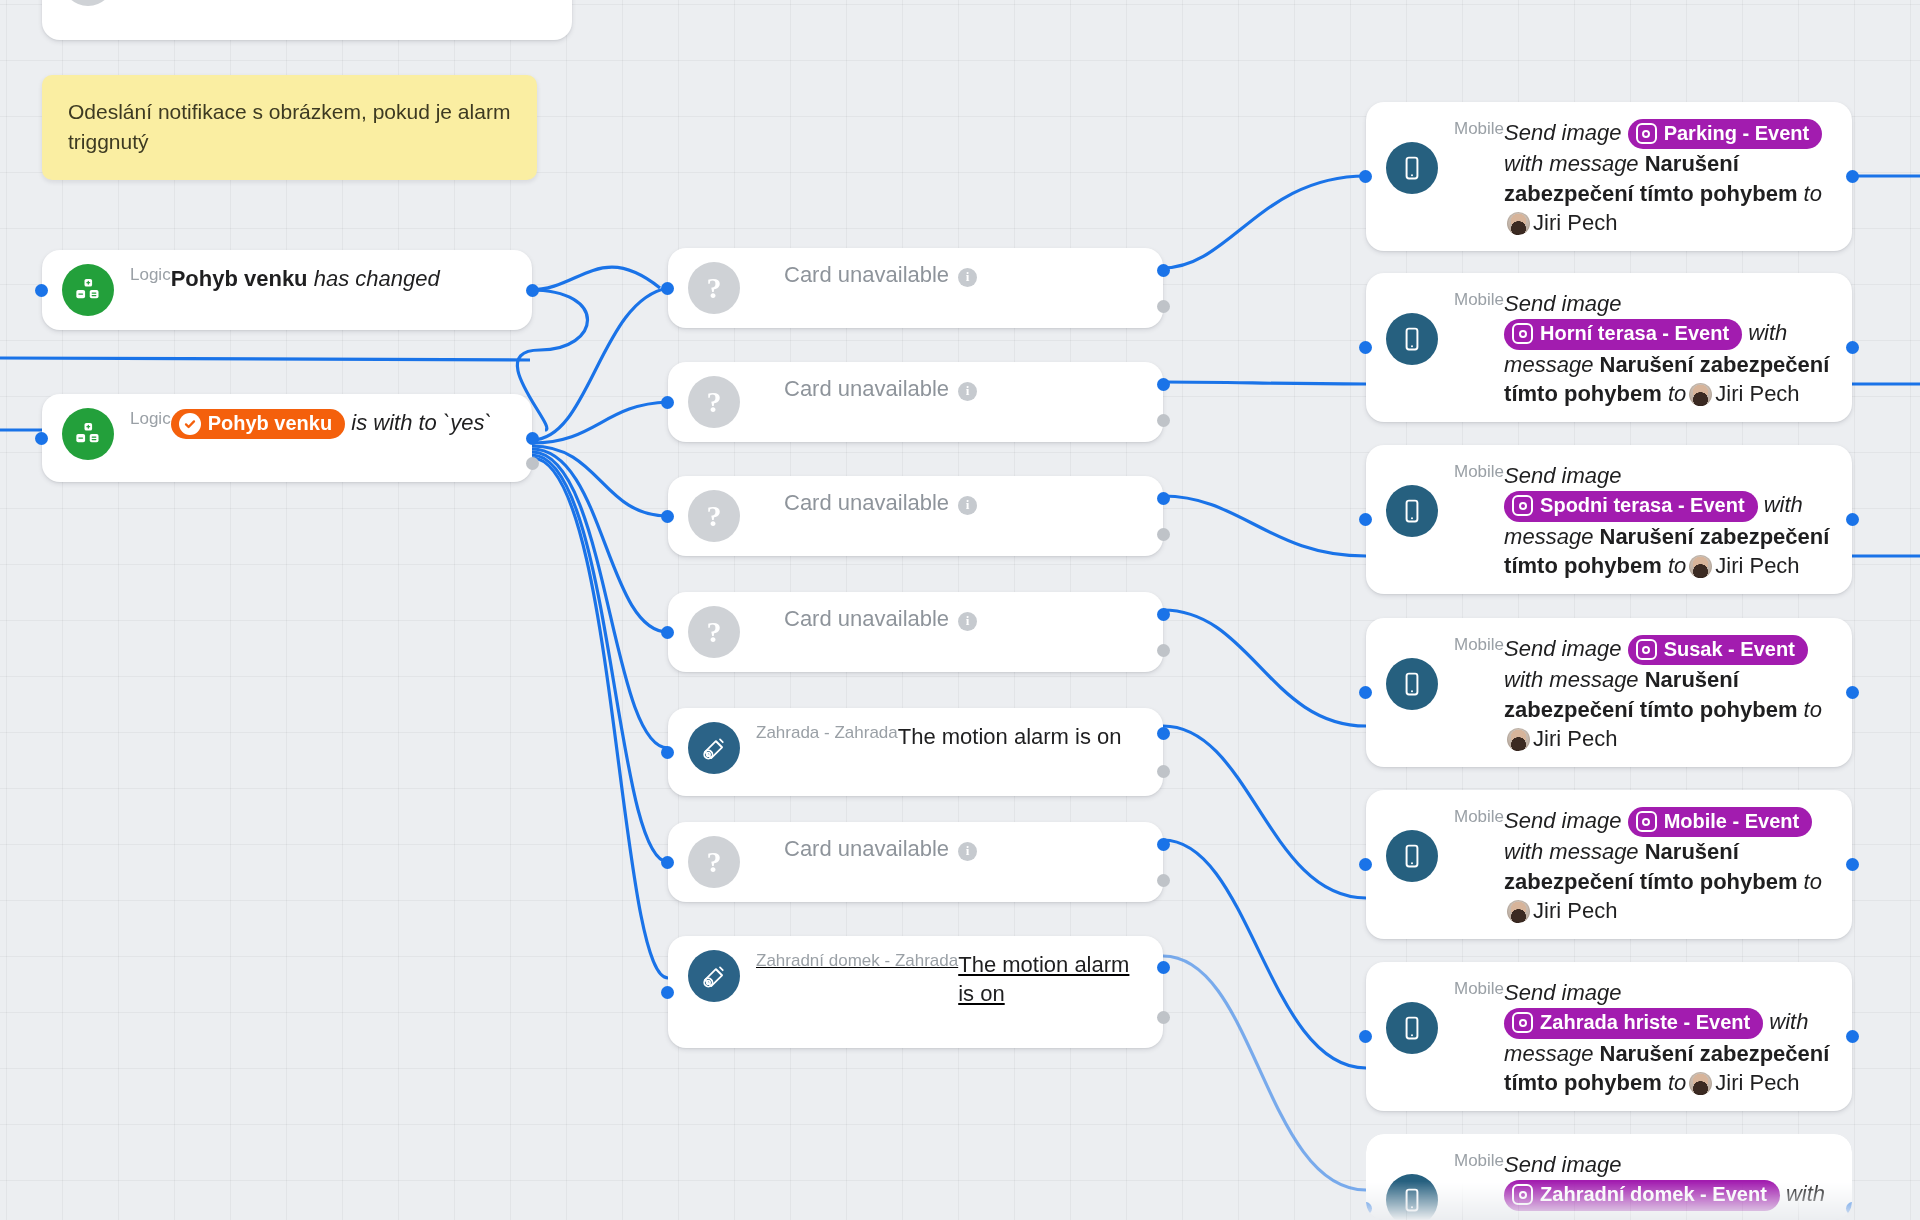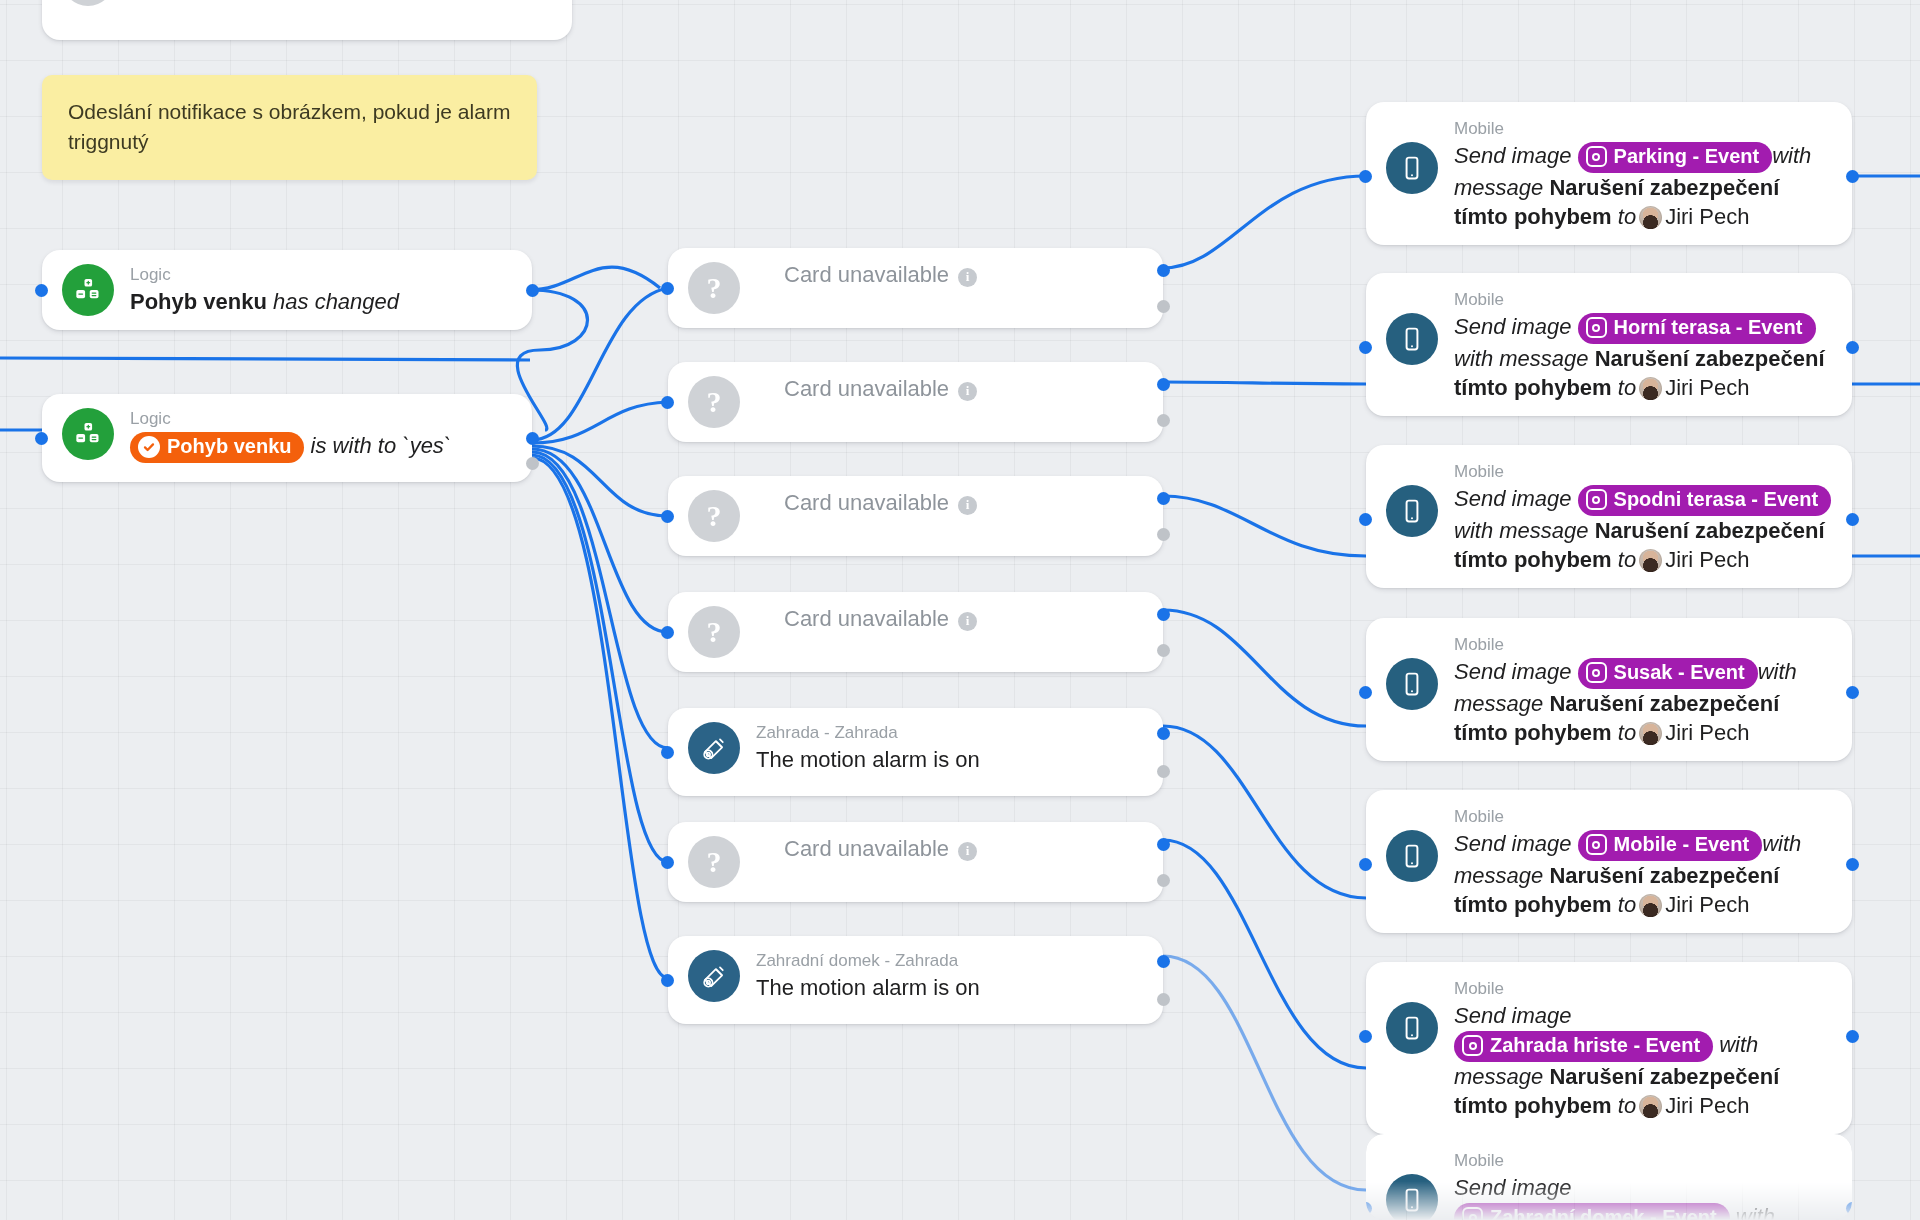--- a/index.html
+++ b/index.html
@@ -21,21 +21,21 @@
   .node {
     position:absolute;
     background:#fff;
     border-radius:18px;
     box-shadow: 0 2px 5px rgba(16,24,40,0.10), 0 1px 2px rgba(16,24,40,0.07);
     display:flex;
     align-items:flex-start;
     padding:14px 20px;
     gap:16px;
   }
-  .node .body { display:flex; flex-direction:column; justify-content:center; }
+  .node .body { display:flex; justify-content:center; }
   .kicker {
     font-size:17px; color:#9aa0a6; line-height:1.25; margin-bottom:2px;
     white-space:nowrap;
   }
   .title { font-size:22px; color:#1f1f20; line-height:1.32; }
   .title b { font-weight:700; }
   .title .reg { font-weight:400;font-style:italic; }
 
   
   .ico { flex:0 0 auto; border-radius:50%; display:flex; align-items:center; justify-content:center; }
@@ -273,21 +273,21 @@
     <span class="port out-blue"></span>
     <span class="port out-grey"></span>
     <div class="ico ico-unknown">?</div>
     <div class="body">
       <div class="muted-title">
         <span>Card unavailable</span><span class="info-i">i</span>
       </div>
     </div>
   </div>
 
-  <div class="node" style="left:668px; top:936px; width:495px; height:88px;">
+  <div class="node" style="left:668px; top:936px; width:495px; height:112px;text-decoration:underline;">
     <span class="port in"></span>
     <span class="port out-blue"></span>
     <span class="port out-grey"></span>
     <div class="ico ico-cam">
       <svg width="30" height="30" viewBox="0 0 26 26" fill="none" stroke="#fff" stroke-width="1.5" stroke-linejoin="round">
         <path d="M5.2 16.4 14.6 7l5.4 5.4-9.4 9.4z"></path>
         <path d="M14.6 7l5.4 5.4"></path>
         <ellipse cx="8.1" cy="18.6" rx="3.6" ry="3.6" transform="rotate(-45 8.1 18.6)"></ellipse>
         <circle cx="8.1" cy="18.6" r="1.5"></circle>
         <path d="M18.2 5.6 20.6 8" stroke-linecap="round"></path>

